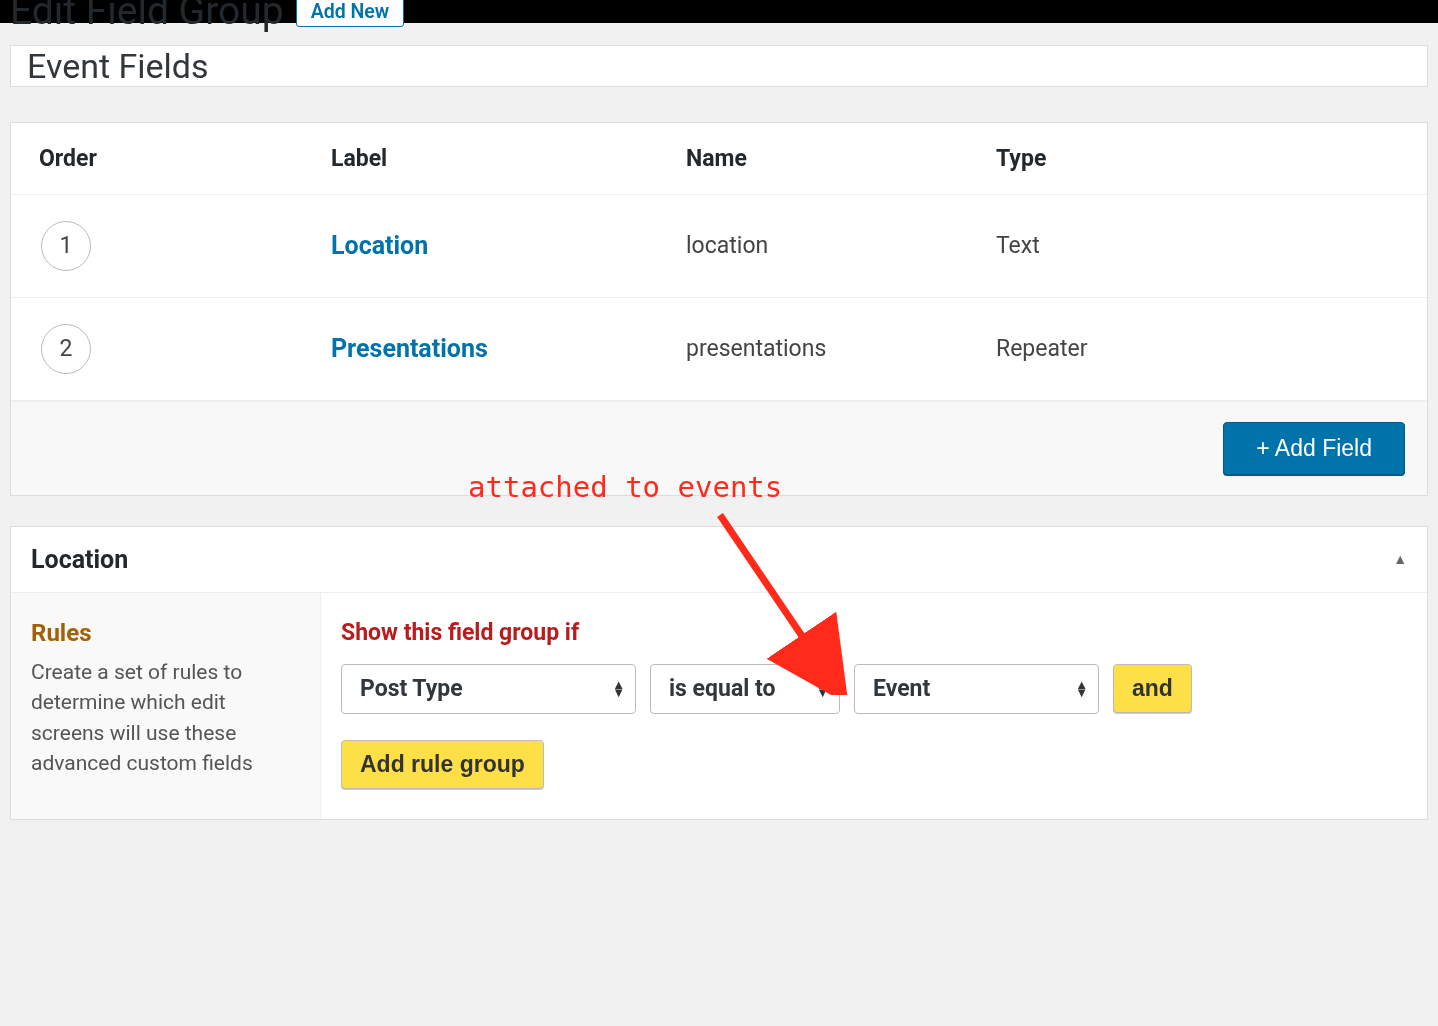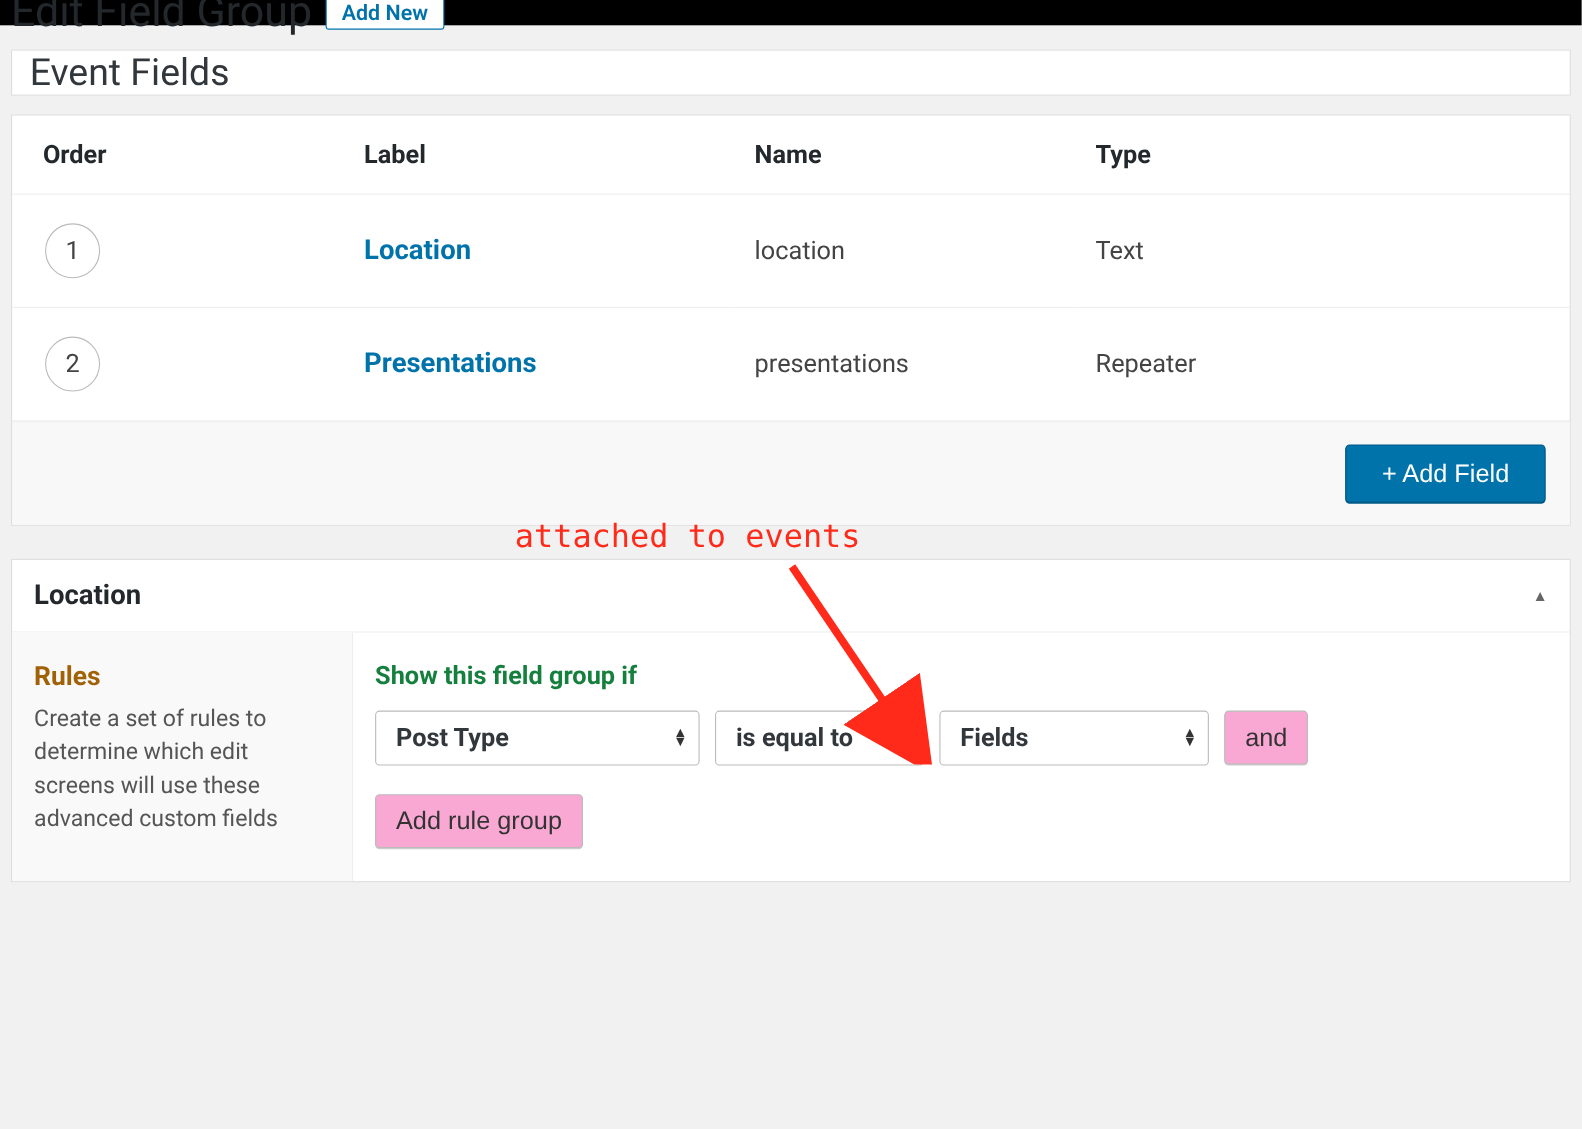--- a/index.html
+++ b/index.html
@@ -43,21 +43,21 @@
     font-weight: 600;
     padding: 5px 14px;
     border-radius: 3px;
     cursor: pointer;
     line-height: 1;
   }
   .title-box {
     background: #fff;
     border: 1px solid #ddd;
     padding: 0 16px;
-    margin-bottom: 17px;
+    margin-bottom: 35px;
   }
   .title-text {
     font-size: 34px;
     font-weight: 400;
     color: #32373c;
   }
   .panel {
     background: #fff;
     border: 1px solid #ddd;
     margin-bottom: 30px;
@@ -162,21 +162,21 @@
     color: #555;
     line-height: 1.45;
   }
   .rules-col {
     flex: 1;
     padding: 26px 20px 30px 20px;
   }
   .rules-instruction {
     font-size: 23px;
     font-weight: 700;
-    color: #15803d;
+    color: #b91c1c;
     margin-bottom: 18px;
   }
   .rule-row {
     display: flex;
     align-items: center;
     gap: 14px;
     margin-bottom: 26px;
   }
   .faux-select {
     position: relative;
@@ -200,28 +200,29 @@
     right: 10px;
     top: 50%;
     transform: translateY(-50%);
     display: flex;
     flex-direction: column;
     line-height: 0.6;
     font-size: 13px;
     color: #333;
   }
   .btn-sec {
-    background: #f9a8d4;
+    background: #fde047;
     border: 1px solid #bbb;
     border-radius: 4px;
     font-size: 23px;
     color: #333;
     padding: 10px 18px;
     cursor: pointer;
     box-shadow: 0 1px 0 #ccc;
+    font-weight: bold;
   }
   .or-label {
     font-size: 23px;
     font-weight: 700;
     color: #23282d;
     margin-bottom: 18px;
   }
   .annotation-layer {
     position: absolute;
     top: 0; left: 0; right: 0; bottom: 0;
@@ -309,21 +310,21 @@
               </span>
           </div>
           <div class="faux-select sel-operator">
             <span>is equal to</span>
             <span class="spin">
                 <span>▲</span>
                 <span>▼</span>
               </span>
           </div>
           <div class="faux-select sel-value">
-            <span>Fields</span>
+            <span>Event</span>
             <span class="spin">
                 <span>▲</span>
                 <span>▼</span>
               </span>
           </div>
           <button class="btn-sec">and</button>
         </div>
 
         <button class="btn-sec">Add rule group</button>
       </div>

